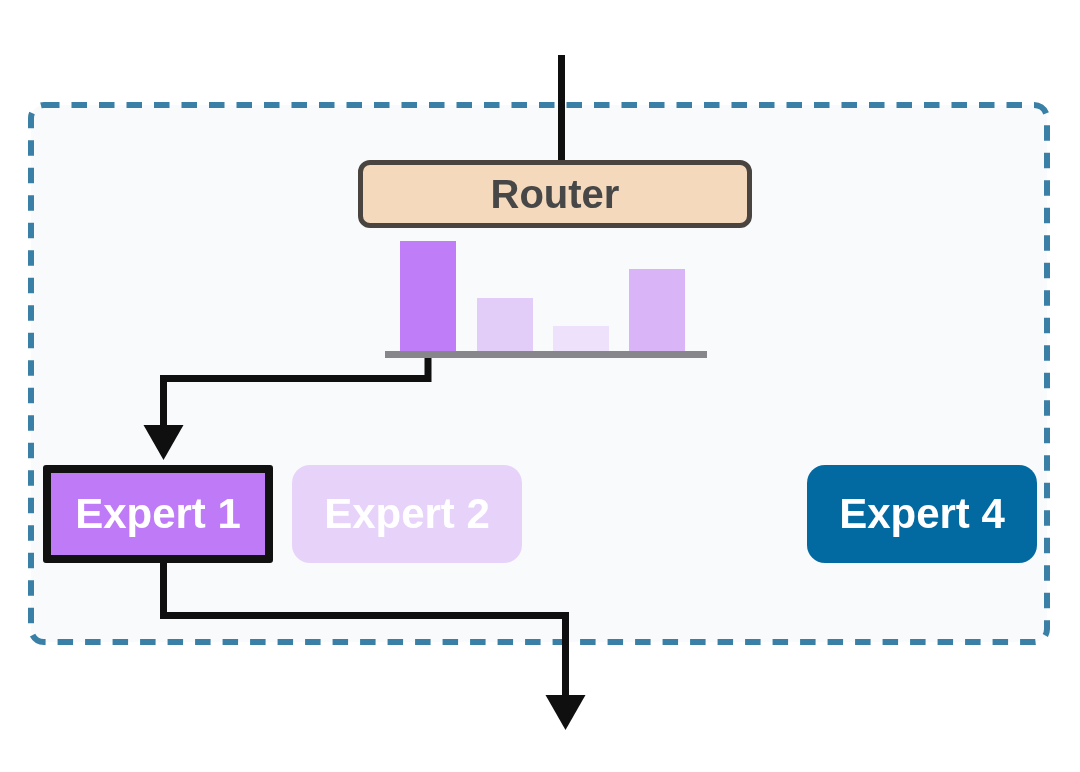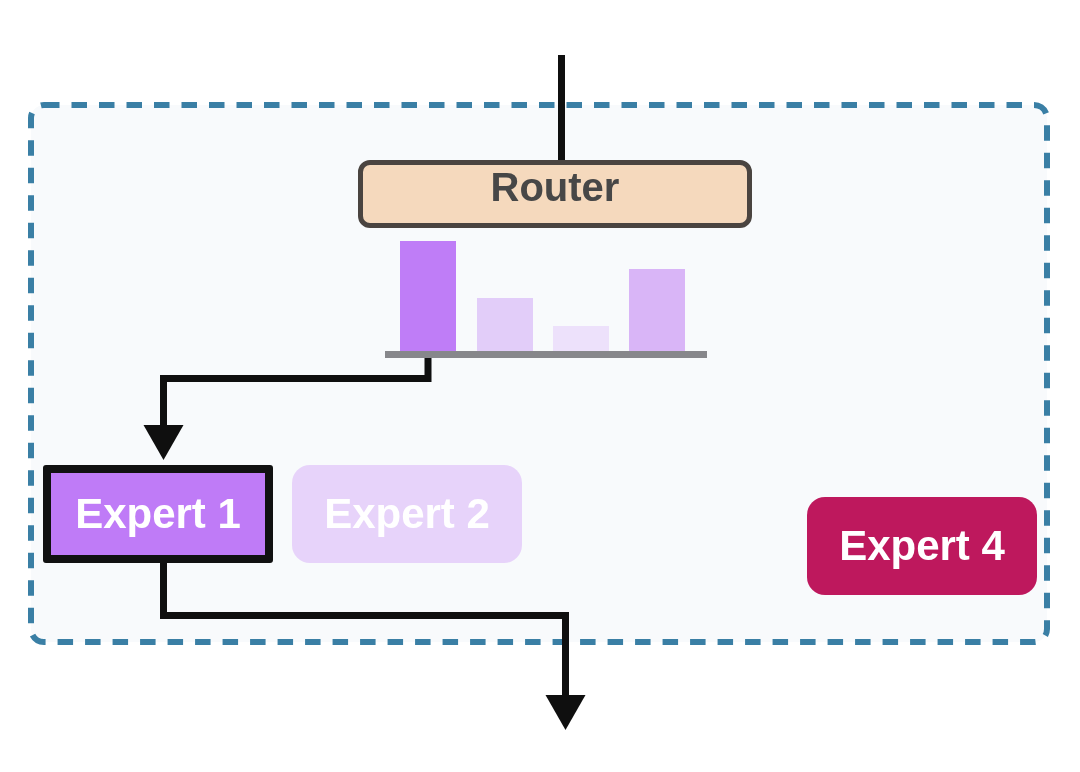--- a/index.html
+++ b/index.html
@@ -32,21 +32,21 @@
   .overlay .arrow-head { fill: var(--arrow, #0f0f0f); }
 
   .router {
     position: absolute;
     left: 358px; top: 160px;
     width: 394px; height: 68px;
     box-sizing: border-box;
     background: var(--router_fill, #f5d9bd);
     border: 5px solid var(--router_border, #4a4440);
     border-radius: 12px;
-    display: flex; justify-content: center;
+    display: flex; align-items: center; justify-content: center;
     font-size: 40px; font-weight: bold;
     color: var(--router_text, #474747);
     z-index: 3;
   }
 
   .chart {
     position: absolute;
     left: 385px; top: 240px;
     width: 322px; height: 118px;
     z-index: 3;
@@ -106,17 +106,17 @@
     <div class="bar" style="left: 244px; height: 86px; background: rgb(217, 181, 247);"></div>
     <div class="baseline"></div>
   </div>
 
   <div class="expert selected" style="left: 43px; background: rgb(191, 123, 247);">
     <span>Expert 1</span>
   </div>
   <div class="expert" style="left: 292px; background: rgb(231, 211, 250);">
     <span>Expert 2</span>
   </div>
-  <div class="expert" style="left: 807px; background: #be185d; margin-top: 32px;">
+  <div class="expert" style="left: 807px; background: #0369a1;">
     <span>Expert 4</span>
   </div>
 
 </div>
 
 </body></html>

